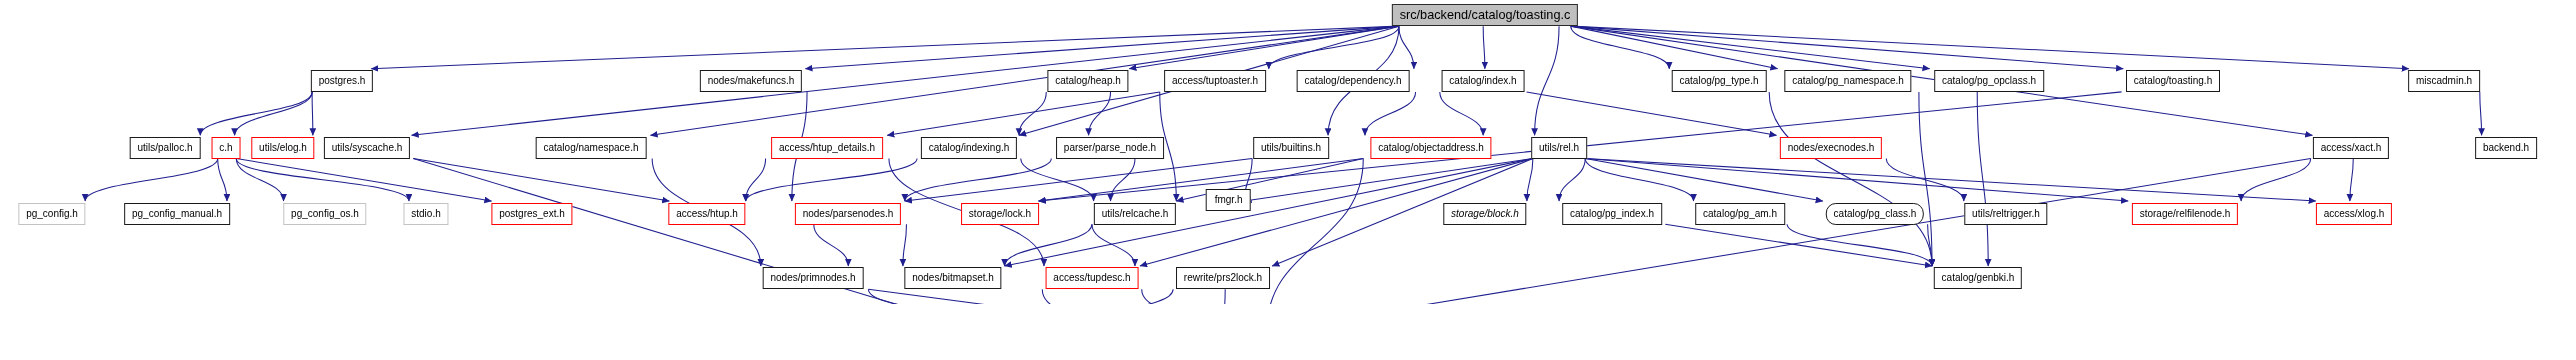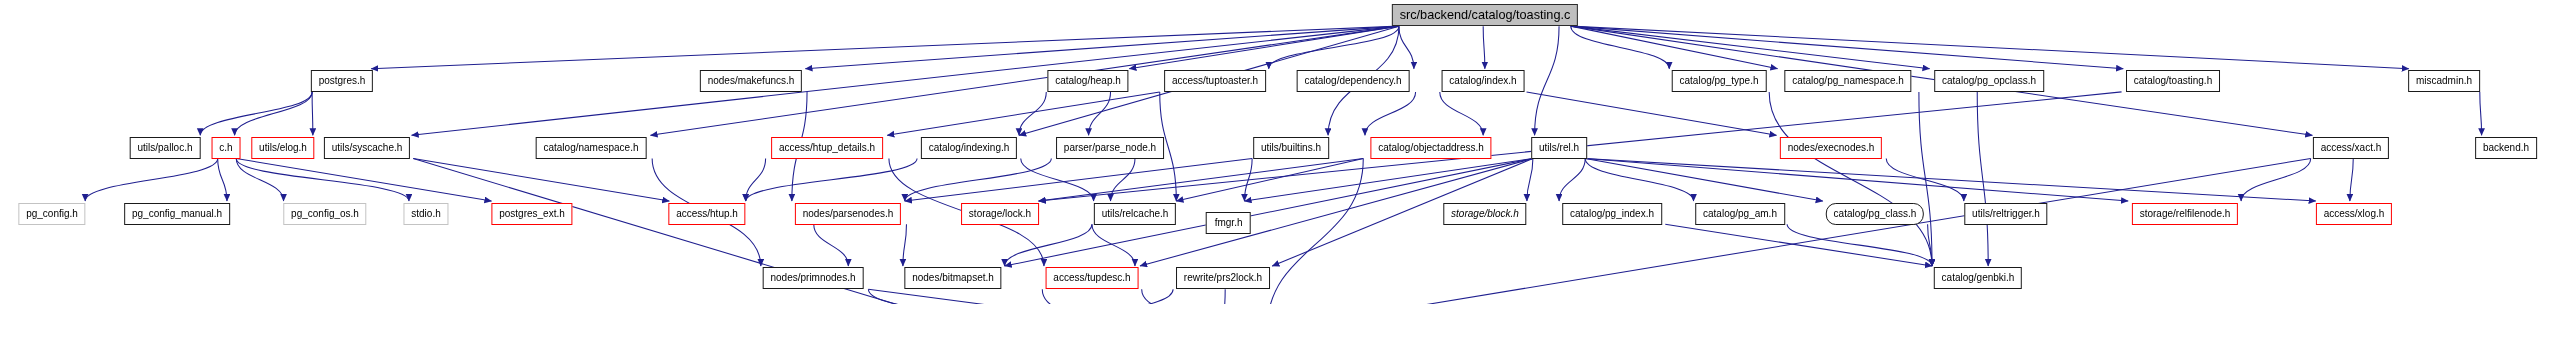--- a/index.html
+++ b/index.html
@@ -134,21 +134,21 @@
       <div class="node normal" style="left: 2506px; top: 137px; border-color: rgb(26, 26, 26);">backend.h</div>
       <div class="node gray" style="left: 52px; top: 203px; border-color: rgb(195, 195, 195);">pg_config.h</div>
       <div class="node normal" style="left: 177px; top: 203px; border-color: rgb(26, 26, 26);">pg_config_manual.h</div>
       <div class="node gray" style="left: 325px; top: 203px; border-color: rgb(195, 195, 195);">pg_config_os.h</div>
       <div class="node gray" style="left: 426px; top: 203px; border-color: rgb(195, 195, 195);">stdio.h</div>
       <div class="node red" style="left: 532px; top: 203px; border-color: rgb(255, 0, 0);">postgres_ext.h</div>
       <div class="node red" style="left: 707px; top: 203px; border-color: rgb(255, 0, 0);">access/htup.h</div>
       <div class="node red" style="left: 848px; top: 203px; border-color: rgb(255, 0, 0);">nodes/parsenodes.h</div>
       <div class="node red" style="left: 1000px; top: 203px; border-color: rgb(255, 0, 0);">storage/lock.h</div>
       <div class="node normal" style="left: 1135px; top: 203px; border-color: rgb(26, 26, 26);">utils/relcache.h</div>
-      <div class="node normal" style="left: 1228px; top: 212px; border-color: rgb(26, 26, 26); padding-left: 8px;">fmgr.h</div>
+      <div class="node normal" style="left: 1228px; top: 189px; border-color: rgb(26, 26, 26); padding-left: 8px;">fmgr.h</div>
       <div class="node normal" style="left: 1485px; top: 203px; border-color: rgb(26, 26, 26); font-style: italic;">storage/block.h</div>
       <div class="node normal" style="left: 1612px; top: 203px; border-color: rgb(26, 26, 26);">catalog/pg_index.h</div>
       <div class="node normal" style="left: 1740px; top: 203px; border-color: rgb(26, 26, 26);">catalog/pg_am.h</div>
       <div class="node normal" style="left: 1875px; top: 203px; border-color: rgb(26, 26, 26); border-radius: 10px;">catalog/pg_class.h</div>
       <div class="node normal" style="left: 2006px; top: 203px; border-color: rgb(26, 26, 26);">utils/reltrigger.h</div>
       <div class="node red" style="left: 2185px; top: 203px; border-color: rgb(255, 0, 0);">storage/relfilenode.h</div>
       <div class="node red" style="left: 2354px; top: 203px; border-color: rgb(255, 0, 0);">access/xlog.h</div>
       <div class="node normal" style="left: 813px; top: 267px; border-color: rgb(26, 26, 26);">nodes/primnodes.h</div>
       <div class="node normal" style="left: 953px; top: 267px; border-color: rgb(26, 26, 26);">nodes/bitmapset.h</div>
       <div class="node red" style="left: 1092px; top: 267px; border-color: rgb(255, 0, 0);">access/tupdesc.h</div>

